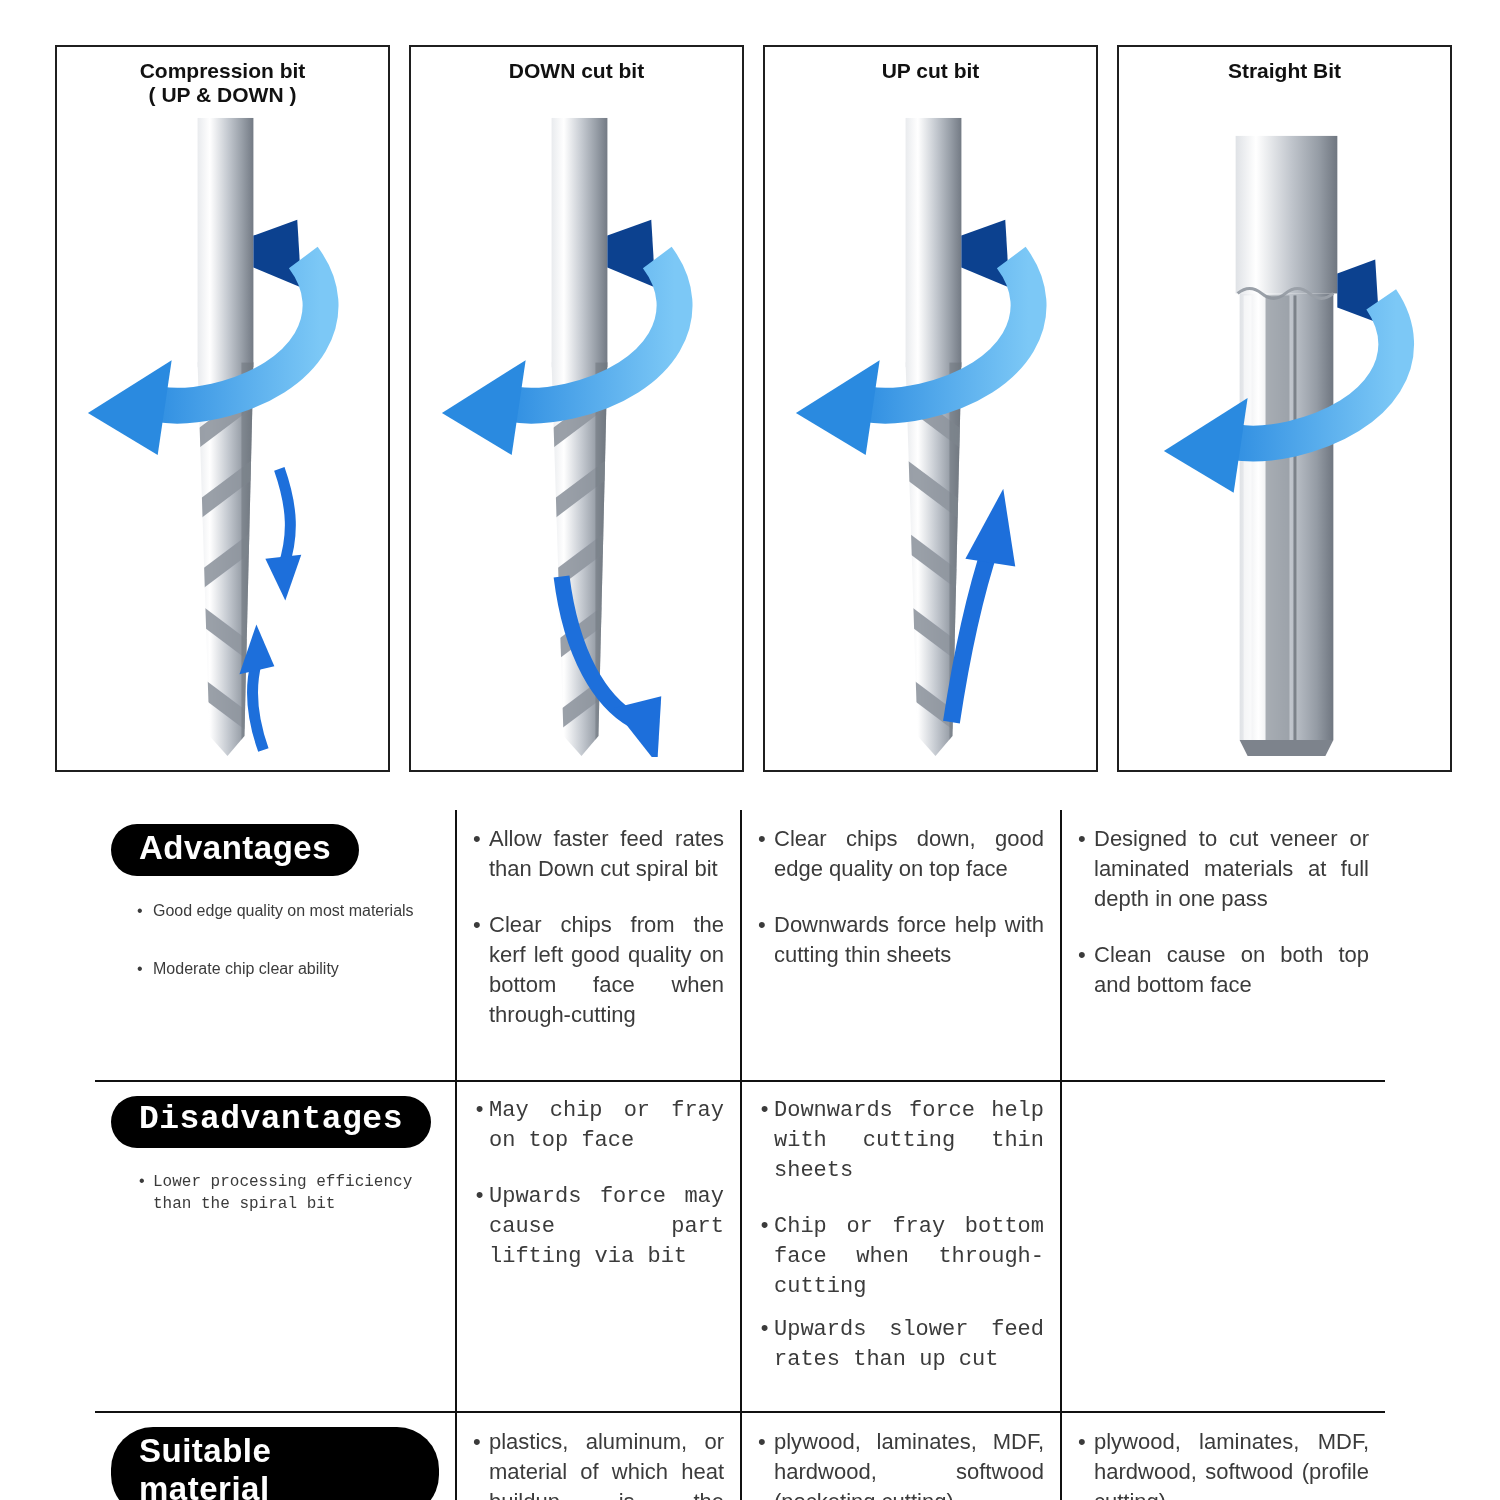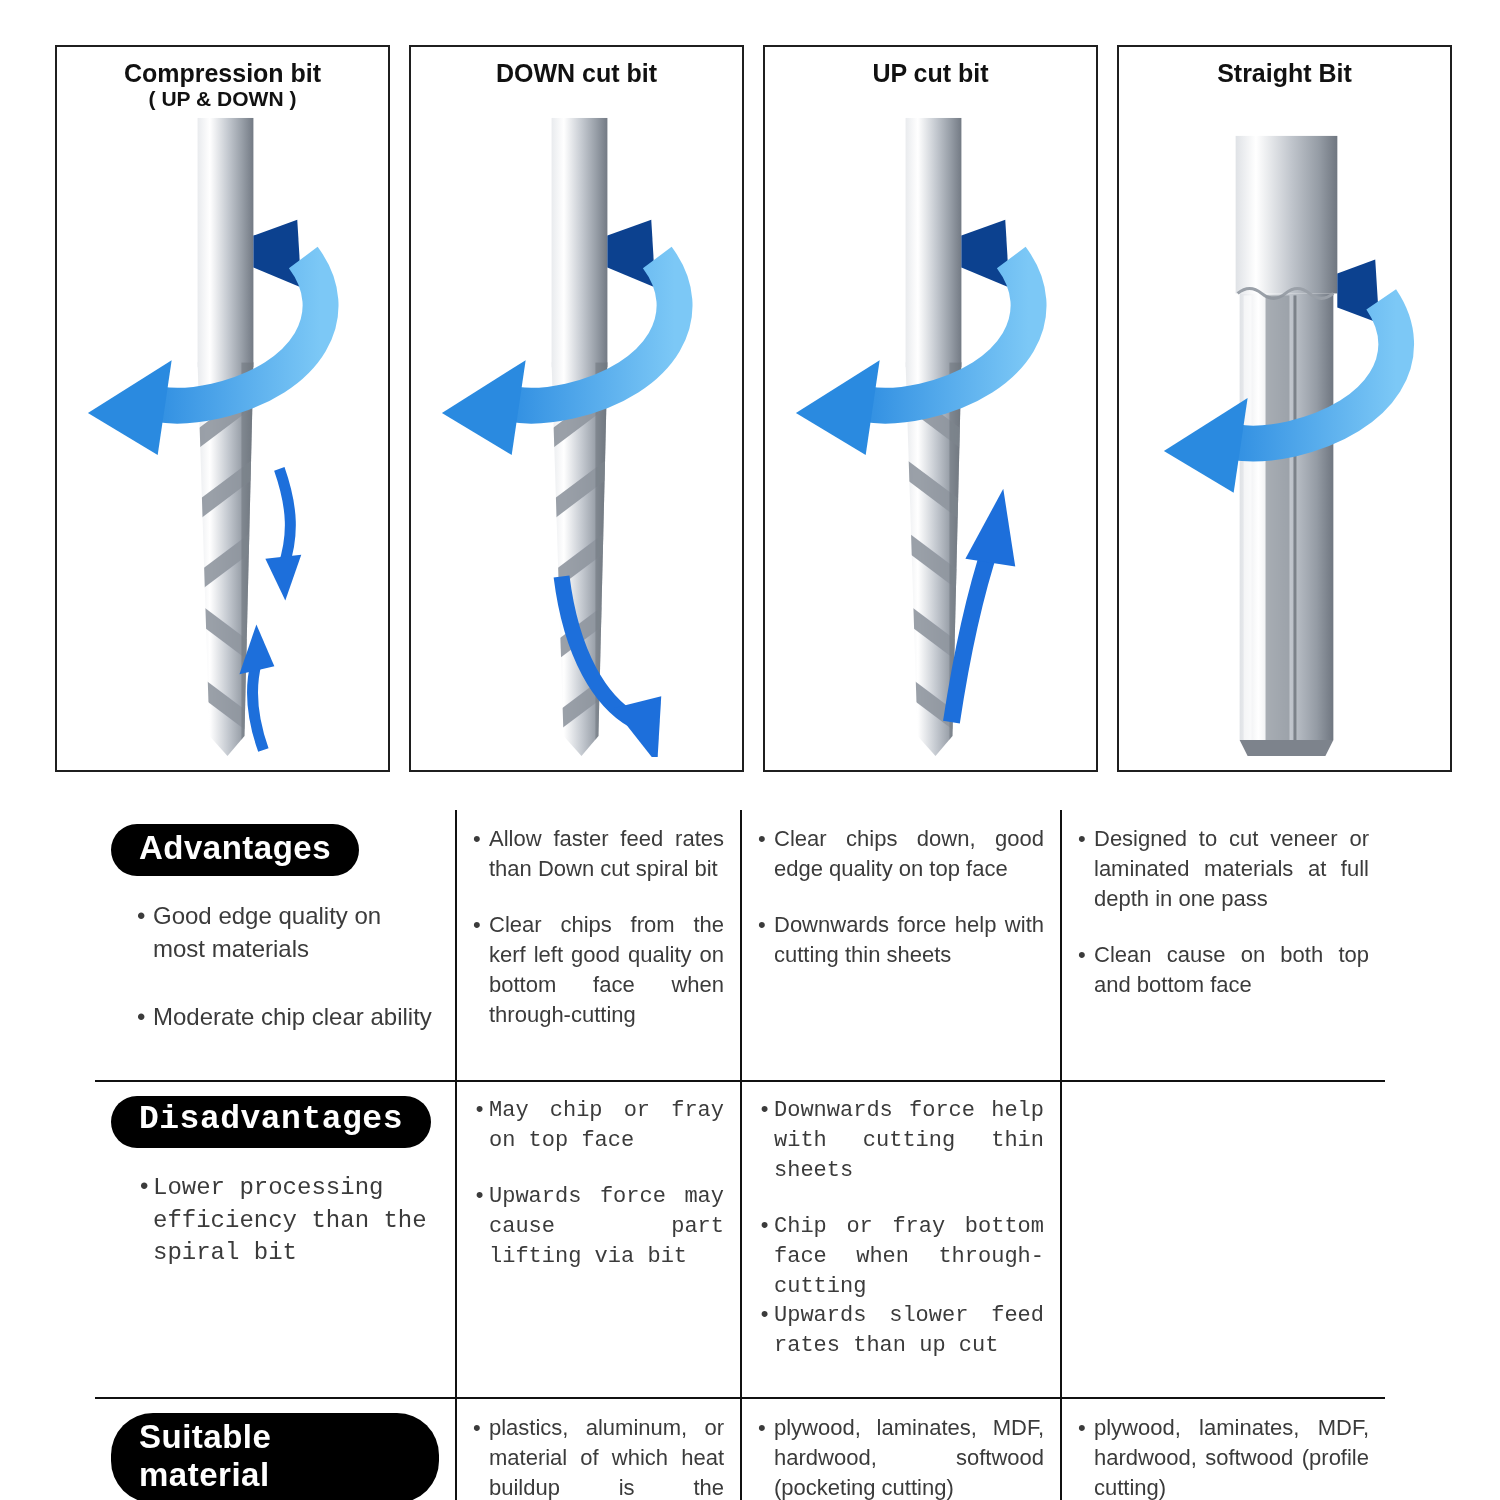--- a/index.html
+++ b/index.html
@@ -8,21 +8,21 @@
     width:1500px; height:1500px; background:#ffffff; overflow:hidden;
     font-family:"Liberation Sans", sans-serif; color:#333;
   }
   
   .bits-row { display:flex; gap:19px; padding:45px 55px 0 55px; }
   .bit-box {
     width:335px; height:727px; border:2px solid #1f1f1f; background:#fff;
     text-align:center; overflow:hidden; flex:0 0 auto;
   }
   .bit-head { height:70px; padding-top:12px; }
-  .bit-title { font-size:25px; font-weight:700; color:#111; line-height:1.12; }
+  .bit-title { font-size:21px; font-weight:700; color:#111; line-height:1.12; }
   .bit-subtitle { font-size:21px; font-weight:700; color:#111; line-height:1.12; }
   .bit-svg { width:329px; height:640px; display:block; margin:0 auto; }
 
   
   .table { margin:38px 0 0 95px; width:1290px; }
   .trow { display:grid; grid-template-columns:360px 285px 320px 325px; }
   .trow + .trow { border-top:2px solid #111; }
   .row-adv { min-height:270px; }
   .row-dis { min-height:212px;font-family:Liberation Mono, monospace; }
   .row-mat { min-height:208px; }
@@ -33,21 +33,21 @@
   .pill {
     display:inline-block; background:#000; color:#fff; font-weight:700;
     font-size:33px; line-height:1.15; padding:5px 28px 9px 28px;
     border-radius:42px; margin:0 0 24px 2px; letter-spacing:0.5px;
   }
   .bullet {
     position:relative; padding-left:22px; font-size:22px; line-height:1.36;
     color:#3b3b3b; margin:0 0 26px 0;
   }
   .bullet::before { content:"\2022"; position:absolute; left:6px; color:#3b3b3b; }
-  .col1 .bullet { margin:0 0 36px 22px; padding-right:0; font-size:24px; }
+  .col1 .bullet { margin:0 0 36px 22px; padding-right:0; font-size:16px; }
   .jt .bullet { text-align:justify; }
 </style>
 </head>
 <body>
 
 <div class="bits-row">
 
   <div class="bit-box">
     <div class="bit-head">
       <div class="bit-title">Compression bit</div>
@@ -258,21 +258,21 @@
     <div class="cell col1">
       <div class="pill">Disadvantages</div>
       <div class="bullet">Lower processing efficiency than the spiral bit</div>
     </div>
     <div class="cell jt">
       <div class="bullet">May chip or fray on top face</div>
       <div class="bullet">Upwards force may cause part lifting via bit</div>
     </div>
     <div class="cell jt">
       <div class="bullet">Downwards force help with cutting thin sheets</div>
-      <div class="bullet" style="margin-bottom:0">Chip or fray bottom face when through-cutting</div>
+      <div class="bullet" style="margin-bottom:14px">Chip or fray bottom face when through-cutting</div>
       <div class="bullet">Upwards slower feed rates than up cut</div>
     </div>
     <div class="cell"></div>
   </div>
 
   <div class="trow row-mat">
     <div class="cell col1">
       <div class="pill">Suitable material</div>
       <div class="bullet">Fit mostly material</div>
     </div>

